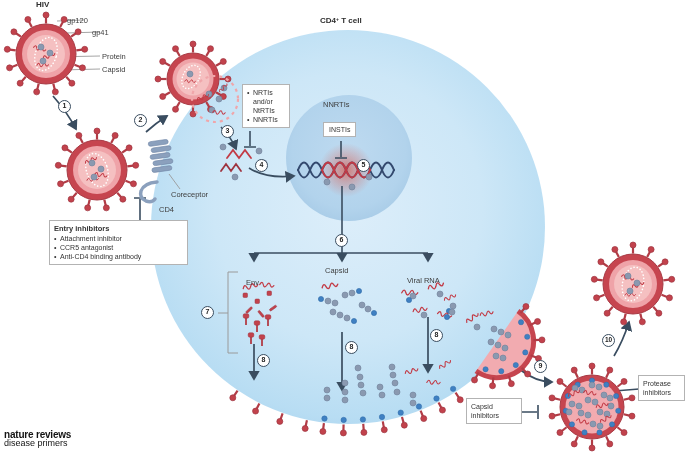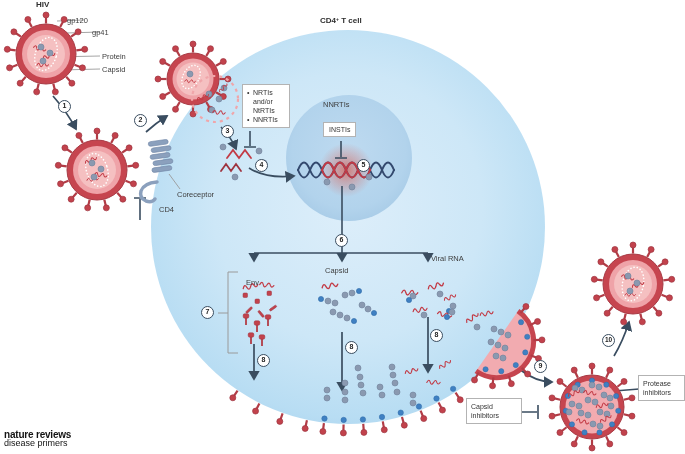--- a/index.html
+++ b/index.html
@@ -555,35 +555,43 @@
 
 <div class="lbl lblb" style="left:36px;top:0px;">HIV</div>
 <div class="lbl" style="left:67px;top:16px;">gp120</div>
 <div class="lbl" style="left:92px;top:28px;text-align:center;">gp41</div>
 <div class="lbl" style="left:102px;top:52px;">Protein</div>
 <div class="lbl" style="left:102px;top:65px;">Capsid</div>
 
 <div class="lbl lblb" style="left:320px;top:15px;"><span>CD4</span><sup>+</sup><span> T cell</span></div>
 
 <div class="lbl" style="left:323px;top:100px;">NNRTIs</div>
-<div class="lbl" style="left:177px;top:190px;">Coreceptor</div>
+<div class="lbl" style="left:171px;top:190px;">Coreceptor</div>
 <div class="lbl" style="left:159px;top:205px;">CD4</div>
 
 <div class="lbl" style="left:246px;top:278px;">Env</div>
 <div class="lbl" style="left:325px;top:266px;">Capsid</div>
-<div class="lbl" style="left:407px;top:254px;margin-left:24px;">Viral RNA</div>
+<div class="lbl" style="left:407px;top:276px;">Viral RNA</div>
 
 <div class="dbox" style="left:242px;top:84px;width:48px;">
   <ul>
     <li>NRTIs and/or NtRTIs</li>
     <li>NNRTIs</li>
   </ul>
 </div>
 <div class="dbox" style="left:323px;top:122px;padding:2px 5px;">
   <span>INSTIs</span>
+</div>
+<div class="dbox" style="left:49px;top:220px;width:139px;">
+  <div class="bt">Entry inhibitors</div>
+  <ul>
+    <li>Attachment inhibitor</li>
+    <li>CCR5 antagonist</li>
+    <li>Anti-CD4 binding antibody</li>
+  </ul>
 </div>
 <div class="dbox" style="left:466px;top:398px;width:56px;">
   <span>Capsid inhibitors</span>
 </div>
 <div class="dbox" style="left:638px;top:375px;width:47px;">
   <span>Protease inhibitors</span>
 </div>
 
 <div class="badge" style="left:58px;top:100px;">1</div>
 <div class="badge" style="left:134px;top:114px;">2</div>

